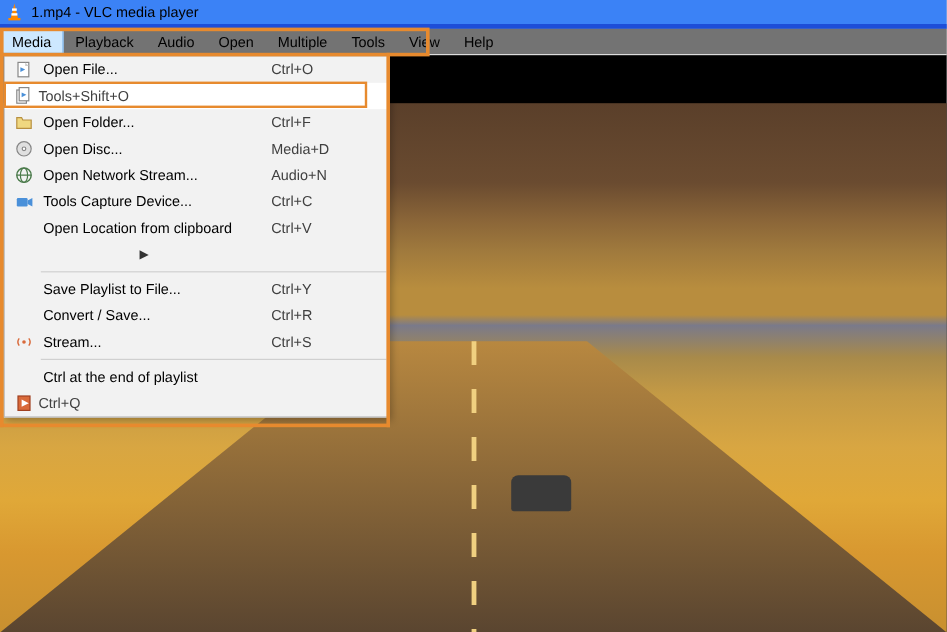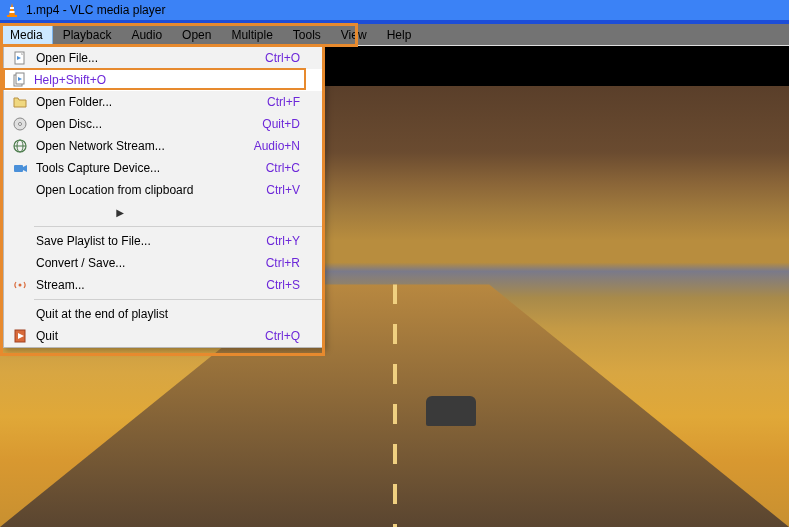--- a/index.html
+++ b/index.html
@@ -124,24 +124,24 @@
   width: 24px;
   display: flex;
   align-items: center;
   justify-content: center;
 }
 .dropdown .label-col {
   flex: 1;
   padding-left: 4px;
 }
 .dropdown .shortcut-col {
-  color: #6d28d9;
+  color: #404040;
   padding-right: 6px;
   min-width: 80px;
-  text-align: right;
+  text-align: left;
 }
 .dropdown .submenu-col {
   width: 12px;
   text-align: right;
   font-size: 10px;
   color: #333;
 }
 .dropdown .sep {
   height: 1px;
   margin: 3px 2px 3px 30px;
@@ -243,42 +243,42 @@
       <span class="submenu-col"></span>
     </div>
     <div class="item hl">
       <span class="icon-col">
         <svg viewBox="0 0 16 16" width="16" height="16">
           <rect x="2" y="3" width="8" height="11" fill="#fff" stroke="#888"></rect>
           <rect x="4" y="1" width="8" height="11" fill="#fff" stroke="#888"></rect>
           <polygon points="6,5 6,9 10,7" fill="#4a90d9"></polygon>
         </svg>
       </span>
-      <span class="shortcut-col">Help+Shift+O</span>
+      <span class="shortcut-col">Tools+Shift+O</span>
       <span class="submenu-col"></span>
     </div>
     <div class="item">
       <span class="icon-col">
         <svg viewBox="0 0 16 16" width="16" height="16">
           <path d="M2 4 L6 4 L7 6 L14 6 L14 13 L2 13 Z" fill="#f0d880" stroke="#b89040"></path>
         </svg>
       </span>
       <span class="label-col">Open Folder...</span>
       <span class="shortcut-col">Ctrl+F</span>
       <span class="submenu-col"></span>
     </div>
     <div class="item">
       <span class="icon-col">
         <svg viewBox="0 0 16 16" width="16" height="16">
           <circle cx="8" cy="8" r="6" fill="#e0e0e0" stroke="#888"></circle>
           <circle cx="8" cy="8" r="1.5" fill="#fff" stroke="#888"></circle>
         </svg>
       </span>
       <span class="label-col">Open Disc...</span>
-      <span class="shortcut-col">Quit+D</span>
+      <span class="shortcut-col">Media+D</span>
       <span class="submenu-col"></span>
     </div>
     <div class="item">
       <span class="icon-col">
         <svg viewBox="0 0 16 16" width="16" height="16">
           <circle cx="8" cy="8" r="6" fill="none" stroke="#4a7a4a" stroke-width="1.2"></circle>
           <ellipse cx="8" cy="8" rx="3" ry="6" fill="none" stroke="#4a7a4a"></ellipse>
           <line x1="2" y1="8" x2="14" y2="8" stroke="#4a7a4a"></line>
         </svg>
       </span>
@@ -329,32 +329,31 @@
           <path d="M12 5 A5 5 0 0 1 12 11" fill="none" stroke="#d96a3a" stroke-width="1.2"></path>
         </svg>
       </span>
       <span class="label-col">Stream...</span>
       <span class="shortcut-col">Ctrl+S</span>
       <span class="submenu-col"></span>
     </div>
     <div class="sep"></div>
     <div class="item">
       <span class="icon-col"></span>
-      <span class="label-col">Quit at the end of playlist</span>
+      <span class="label-col">Ctrl at the end of playlist</span>
       <span class="shortcut-col"></span>
       <span class="submenu-col"></span>
     </div>
     <div class="item">
       <span class="icon-col">
         <svg viewBox="0 0 16 16" width="16" height="16">
           <rect x="3" y="2" width="10" height="12" fill="#d96a3a" stroke="#a04020"></rect>
           <polygon points="6,5 12,8 6,11" fill="#fff"></polygon>
         </svg>
       </span>
-      <span class="label-col">Quit</span>
       <span class="shortcut-col">Ctrl+Q</span>
       <span class="submenu-col"></span>
     </div>
   </div>
 
 <div class="highlight-menubar"></div>
 <div class="highlight-dropdown"></div>
 <div class="highlight-item"></div>
 
 </body></html>

